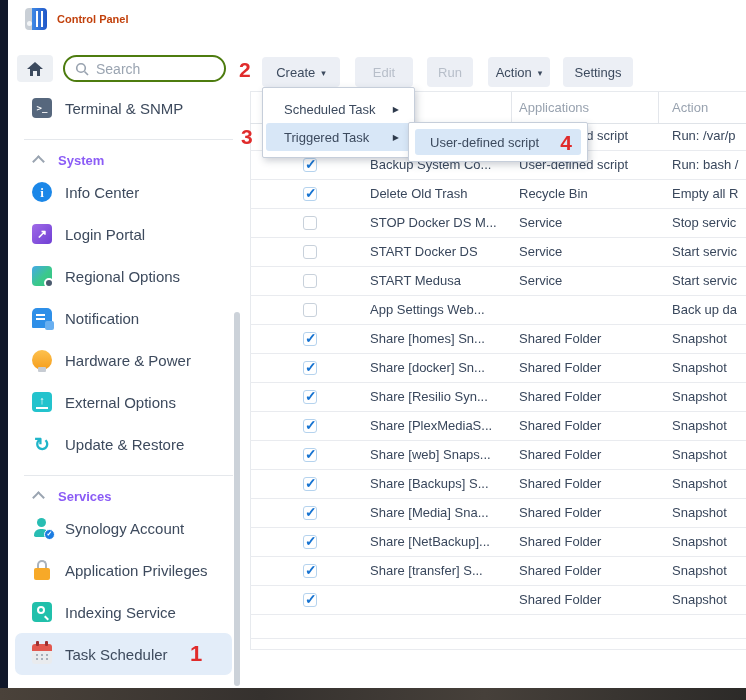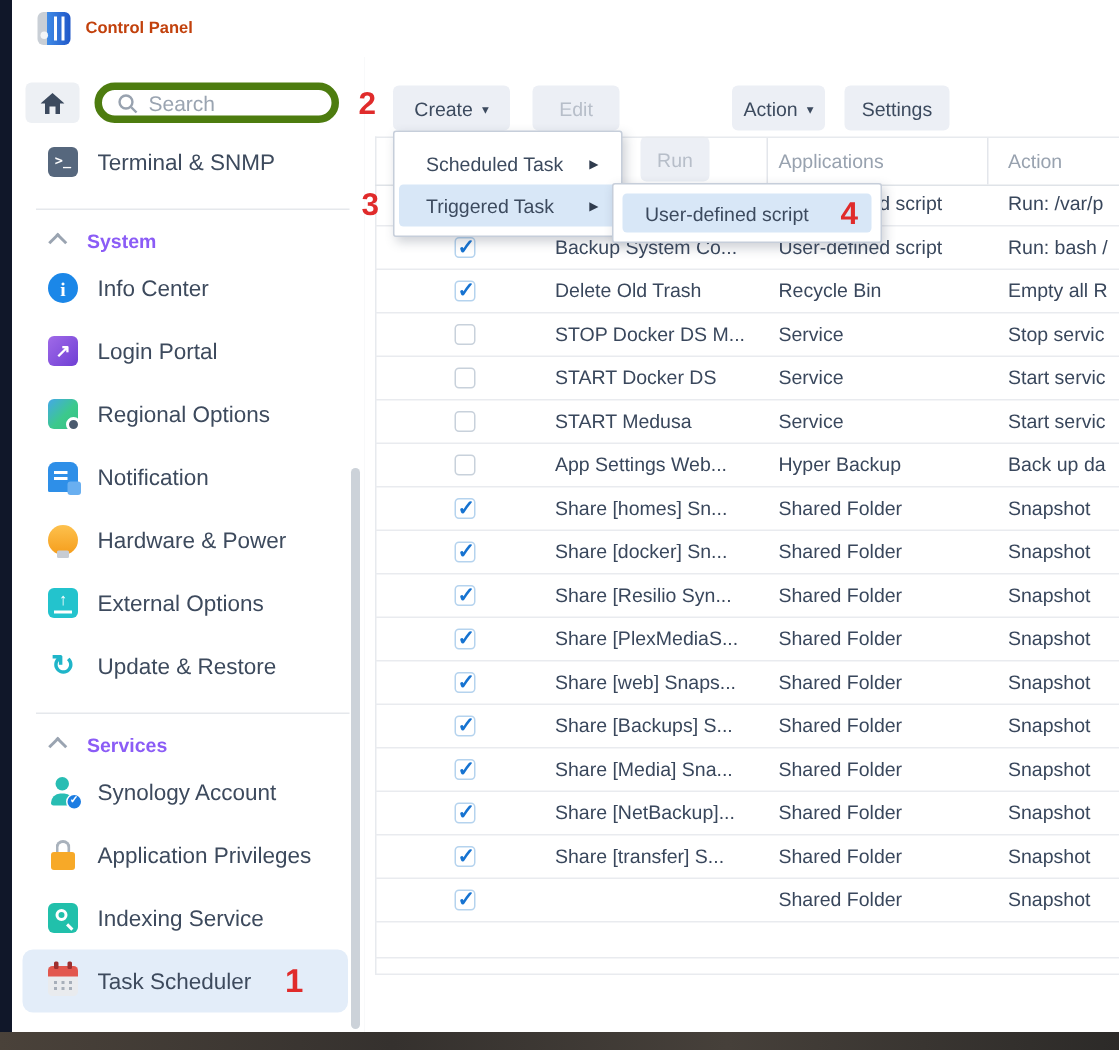--- a/index.html
+++ b/index.html
@@ -12,21 +12,21 @@
   .titlebar{position:absolute;left:0;top:0;right:0;height:38px;background:#fff;border-bottom:1px solid #e8eaee;}
   .cp-icon{position:absolute;left:17px;top:8px;width:22px;height:22px;border-radius:4px;overflow:hidden;
     background:linear-gradient(90deg,#c9cfd6 0%,#c9cfd6 30%,#3f8ae6 30%,#2057c8 100%);}
   .cp-icon:before{content:"";position:absolute;left:2px;bottom:4px;width:5px;height:5px;border-radius:50%;background:#f3f5f7;}
   .cp-icon:after{content:"";position:absolute;left:11px;top:3px;bottom:3px;width:2px;background:#fff;box-shadow:5px 0 0 #fff;}
   .wtitle{position:absolute;left:49px;top:0;height:38px;line-height:38px;font-size:11px;font-weight:bold;color:#c2410c;}
   
   .sidebar{position:absolute;left:0;top:38px;width:235px;bottom:0;background:#fff;border-right:1px solid #e2e5ea;}
   .home-btn{position:absolute;left:9px;top:17px;width:36px;height:27px;background:#edf0f4;border-radius:4px;
     display:flex;align-items:center;justify-content:center;}
-  .search{position:absolute;left:55px;top:17px;width:163px;height:27px;border:5px solid #4d7c0f;border-radius:14px;
+  .search{position:absolute;left:55px;top:17px;width:163px;height:27px;border:2px solid #4d7c0f;border-radius:14px;
     box-sizing:border-box;display:flex;align-items:center;padding-left:10px;gap:7px;background:#fff;}
   .search .ph{font-size:14px;color:#9aa4b1;}
   #side-list{position:absolute;left:0;top:49px;right:0;}
   .side-item{height:42px;display:flex;align-items:center;padding-left:24px;gap:13px;font-size:15px;color:#3d4a5d;position:relative;}
   .side-item.selected{background:#e3edf9;border-radius:7px;margin-left:7px;margin-right:11px;padding-left:17px;}
   .side-divider{height:20px;position:relative;}
   .side-divider:after{content:"";position:absolute;left:16px;right:10px;top:10px;border-top:1px solid #e5e8ec;}
   .side-header{height:22px;display:flex;align-items:center;padding-left:26px;font-size:13px;font-weight:bold;color:#8b5cf6;}
   .sec-chev{width:7px;height:7px;border-left:2px solid #9aa4b1;border-top:2px solid #9aa4b1;transform:rotate(45deg);margin-right:15px;margin-top:3px;}
   .side-scroll{position:absolute;left:226px;top:274px;width:6px;height:374px;background:#ccd2d9;border-radius:3px;}
@@ -69,21 +69,21 @@
   .ic-task-scheduler:after{content:"";position:absolute;top:-3px;left:4px;width:3px;height:5px;background:#9d2f2f;border-radius:1px;box-shadow:9px 0 0 #9d2f2f;}
   .ic-task-scheduler .dots{position:absolute;left:4px;top:10px;width:2px;height:2px;background:#a7afba;
     box-shadow:5px 0 0 #a7afba,10px 0 0 #a7afba,0 4px 0 #a7afba,5px 4px 0 #a7afba,10px 4px 0 #a7afba;}
   
   .content{position:absolute;left:235px;top:38px;right:0;bottom:0;background:#fff;}
   #toolbar{position:absolute;left:19px;top:19px;display:flex;}
   .tbtn{display:inline-flex;align-items:center;justify-content:center;height:30px;background:#eceff5;border-radius:4px;
     color:#3c4a5e;font-size:13px;gap:6px;cursor:pointer;}
   .tbtn.disabled{color:#b7bec9;}
   .tbtn .caret{font-size:9px;margin-top:2px;}
-  .btn-create{width:78px;} .btn-edit{width:58px;margin-left:15px;} .btn-run{width:46px;margin-left:14px;margin-top:34px;}
+  .btn-create{width:78px;} .btn-edit{width:58px;margin-left:15px;} .btn-run{width:46px;margin-left:14px;}
   .btn-action{width:62px;margin-left:15px;} .btn-settings{width:70px;margin-left:13px;}
   
   .tleft{position:absolute;left:7px;top:53px;height:559px;width:1px;background:#e7eaee;}
   .thead{position:absolute;left:7px;right:0;top:53px;height:31px;border-top:1px solid #e7eaee;border-bottom:1px solid #dfe3e8;}
   .thead .sep{position:absolute;top:0;bottom:0;width:1px;background:#e3e6eb;}
   .sep1{left:261px;} .sep2{left:408px;}
   .th{position:absolute;top:0;line-height:31px;font-size:13px;color:#98a2af;white-space:nowrap;}
   .th-0{left:269px;} .th-1{left:422px;}
   #rows{position:absolute;left:7px;right:0;top:84px;}
   .trow{height:29px;border-bottom:1px solid #e9ebef;position:relative;box-sizing:border-box;}
@@ -276,21 +276,20 @@
           </div>
           <div class="trow">
             <div class="cb"></div>
             <span class="c-name">START Medusa</span>
             <span class="c-app">Service</span>
             <span class="c-action">Start servic</span>
           </div>
           <div class="trow">
             <div class="cb"></div>
             <span class="c-name">App Settings Web...</span>
-            <span class="c-app">Hyper Backup</span>
             <span class="c-action">Back up da</span>
           </div>
           <div class="trow">
             <div class="cb checked"></div>
             <span class="c-name">Share [homes] Sn...</span>
             <span class="c-app">Shared Folder</span>
             <span class="c-action">Snapshot</span>
           </div>
           <div class="trow">
             <div class="cb checked"></div>

